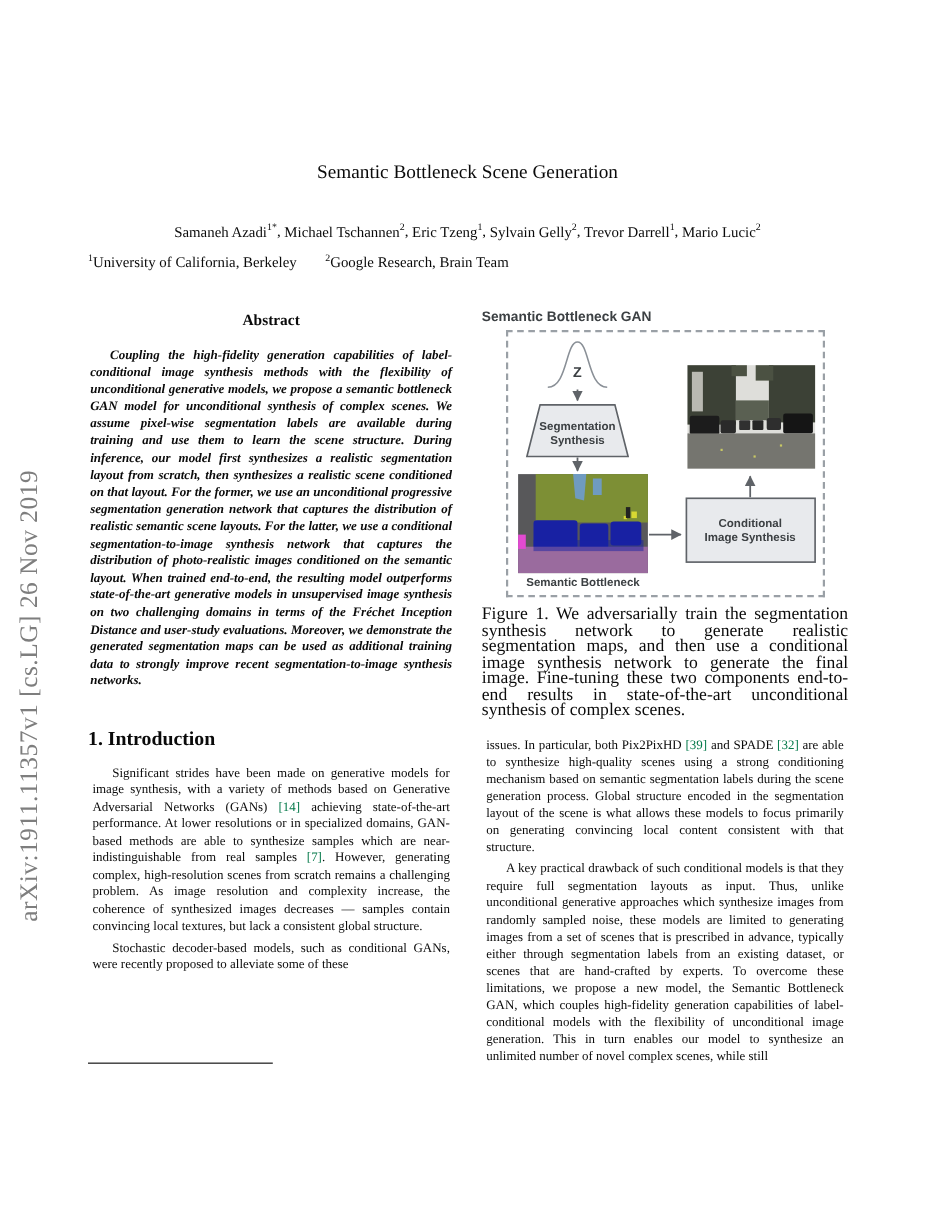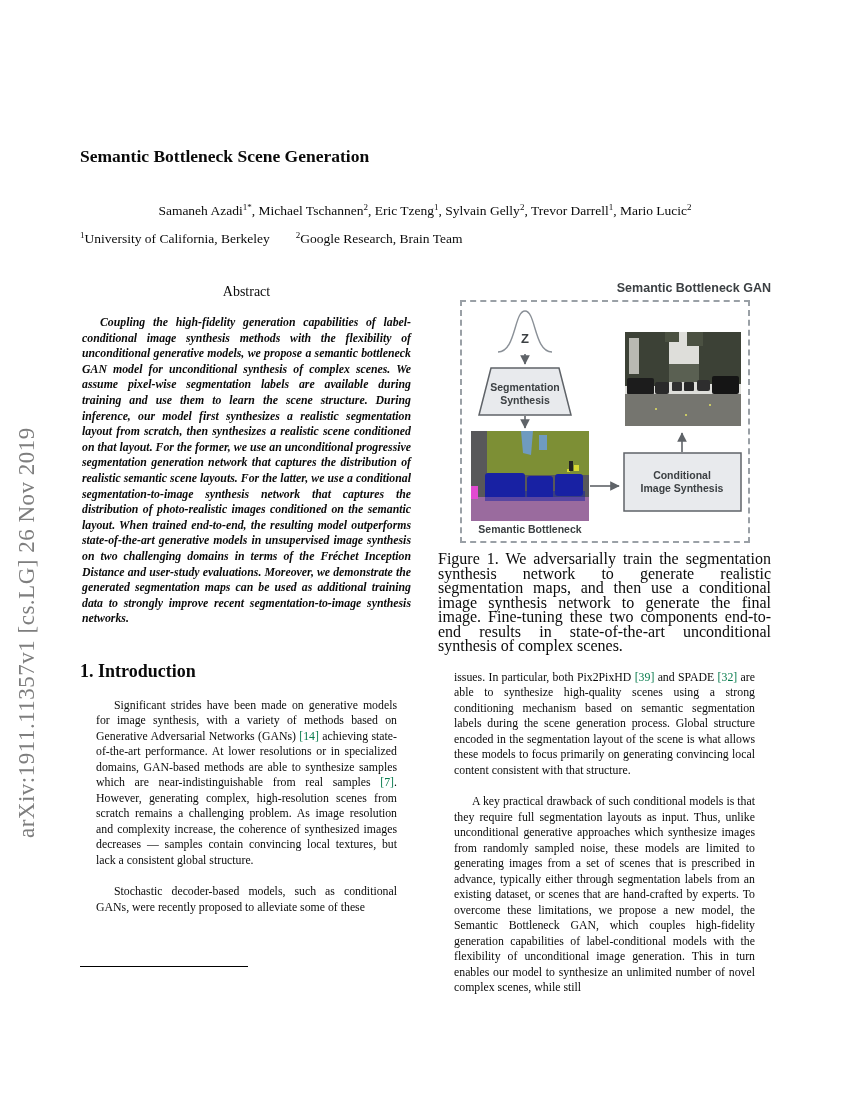--- a/index.html
+++ b/index.html
@@ -6,46 +6,46 @@
   .page{position:relative;width:850px;height:1100px;background:#ffffff;overflow:hidden;
         font-family:"Liberation Serif",serif;color:#0a0a0a;}
 
   
   .arxiv-side{position:absolute;left:14px;top:278px;height:560px;
               writing-mode:vertical-rl;transform:rotate(180deg);
               font-family:"Liberation Serif",serif;font-size:23px;color:#7e7e7e;
               letter-spacing:0.5px;white-space:nowrap;}
 
   
-  .title{position:absolute;top:146px;left:80px;width:690px;
-         font-size:17.5px;font-weight:bold;}
+  .title{position:absolute;top:146px;left:80px;width:690px;text-align:center;
+         font-size:17.5px;font-weight:normal;}
   .authors{position:absolute;top:201px;left:40px;width:770px;text-align:center;font-size:13.5px;}
   .affils{position:absolute;top:229px;left:80px;width:690px;text-align:left;font-size:13.5px;}
   .affils .gap{display:inline-block;width:26px;}
   sup{font-size:9px;}
 
   
   .col-left{position:absolute;left:80px;top:284px;width:333px;}
   .col-right{position:absolute;left:438px;top:281px;width:333px;}
 
-  .abstract-head{text-align:center;font-weight:normal;font-size:14px;margin:0 0 15px 0;}
+  .abstract-head{text-align:center;font-weight:bold;font-size:14px;margin:0 0 15px 0;}
   .abstract-body{font-style:italic;font-size:11.8px;line-height:15.6px;text-align:justify;
                  text-indent:18px;margin:2px;font-weight:700;}
   .section-head{font-size:18px;font-weight:bold;margin:34px 0 13px 0;}
-  .body-p{font-size:11.8px;line-height:15.5px;text-align:justify;margin:16px;}
+  .body-p{font-size:11.8px;line-height:15.5px;text-align:justify;margin:4px;}
   .body-p.indent{text-indent:18px;}
   .cite{color:#067a4b;text-decoration:none;cursor:pointer;}
 
   
   .footnote{position:absolute;left:80px;top:966px;width:333px;font-size:10.2px;}
   .footnote-rule{border:none;border-top:1px solid #000;width:168px;margin:0 0 4px 0;}
   .footnote-text{padding-left:12px;}
 
   
-  .fig-title{text-align:right;font-family:"Liberation Sans",sans-serif;font-weight:bold;
+  .fig-title{text-align:left;font-family:"Liberation Sans",sans-serif;font-weight:bold;
              font-size:12.5px;color:#3c4043;margin:0 0 5px 0;}
   .fig-box{width:290px;height:243px;margin:0 auto;border:2px dashed #9aa0a6;
            box-sizing:border-box;background:#fff;}
   .fig-caption{font-size:16px;line-height:14.5px;text-align:justify;margin:9px 0 0 0;}
   .right-text{margin-top:16px;}
   .svg-label{font-family:"Liberation Sans",sans-serif;font-weight:bold;fill:#3c4043;}
 </style>
 </head>
 <body>
 

